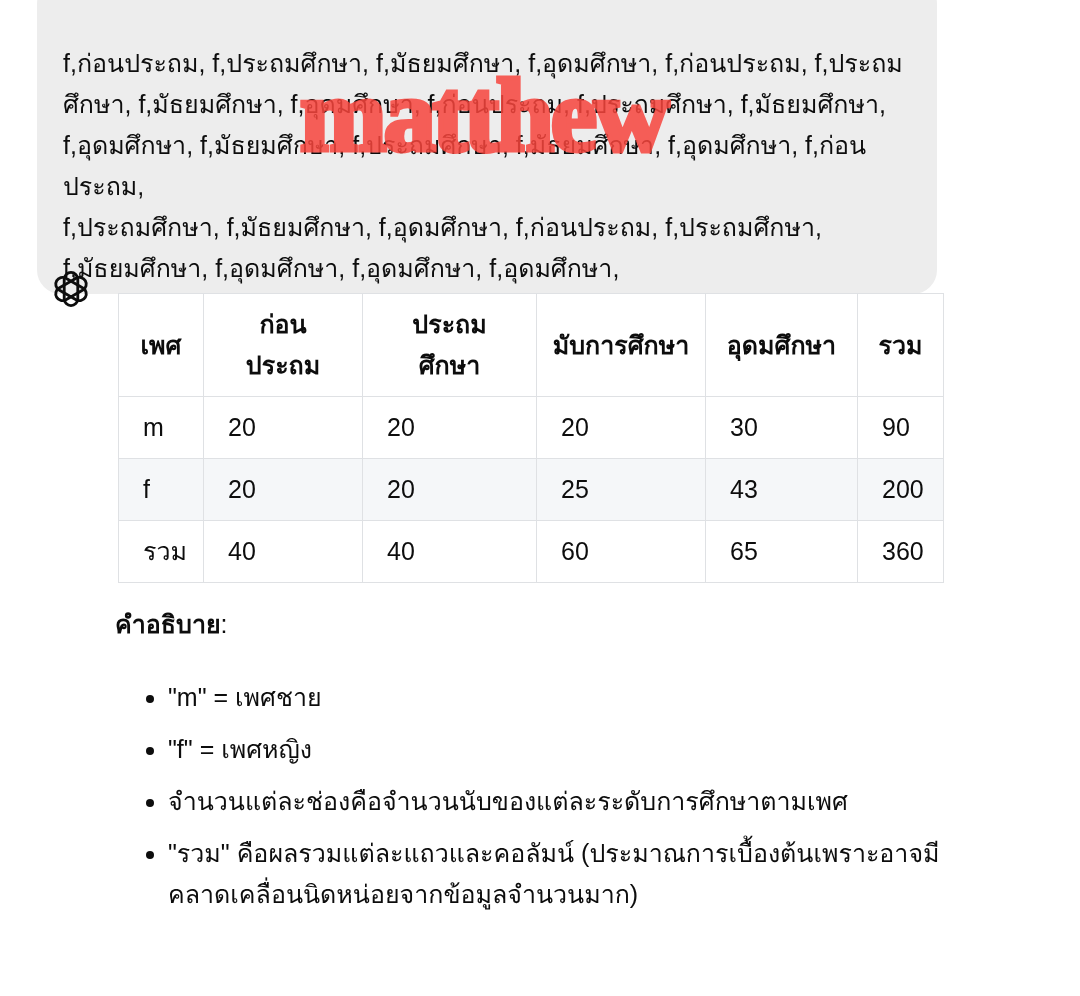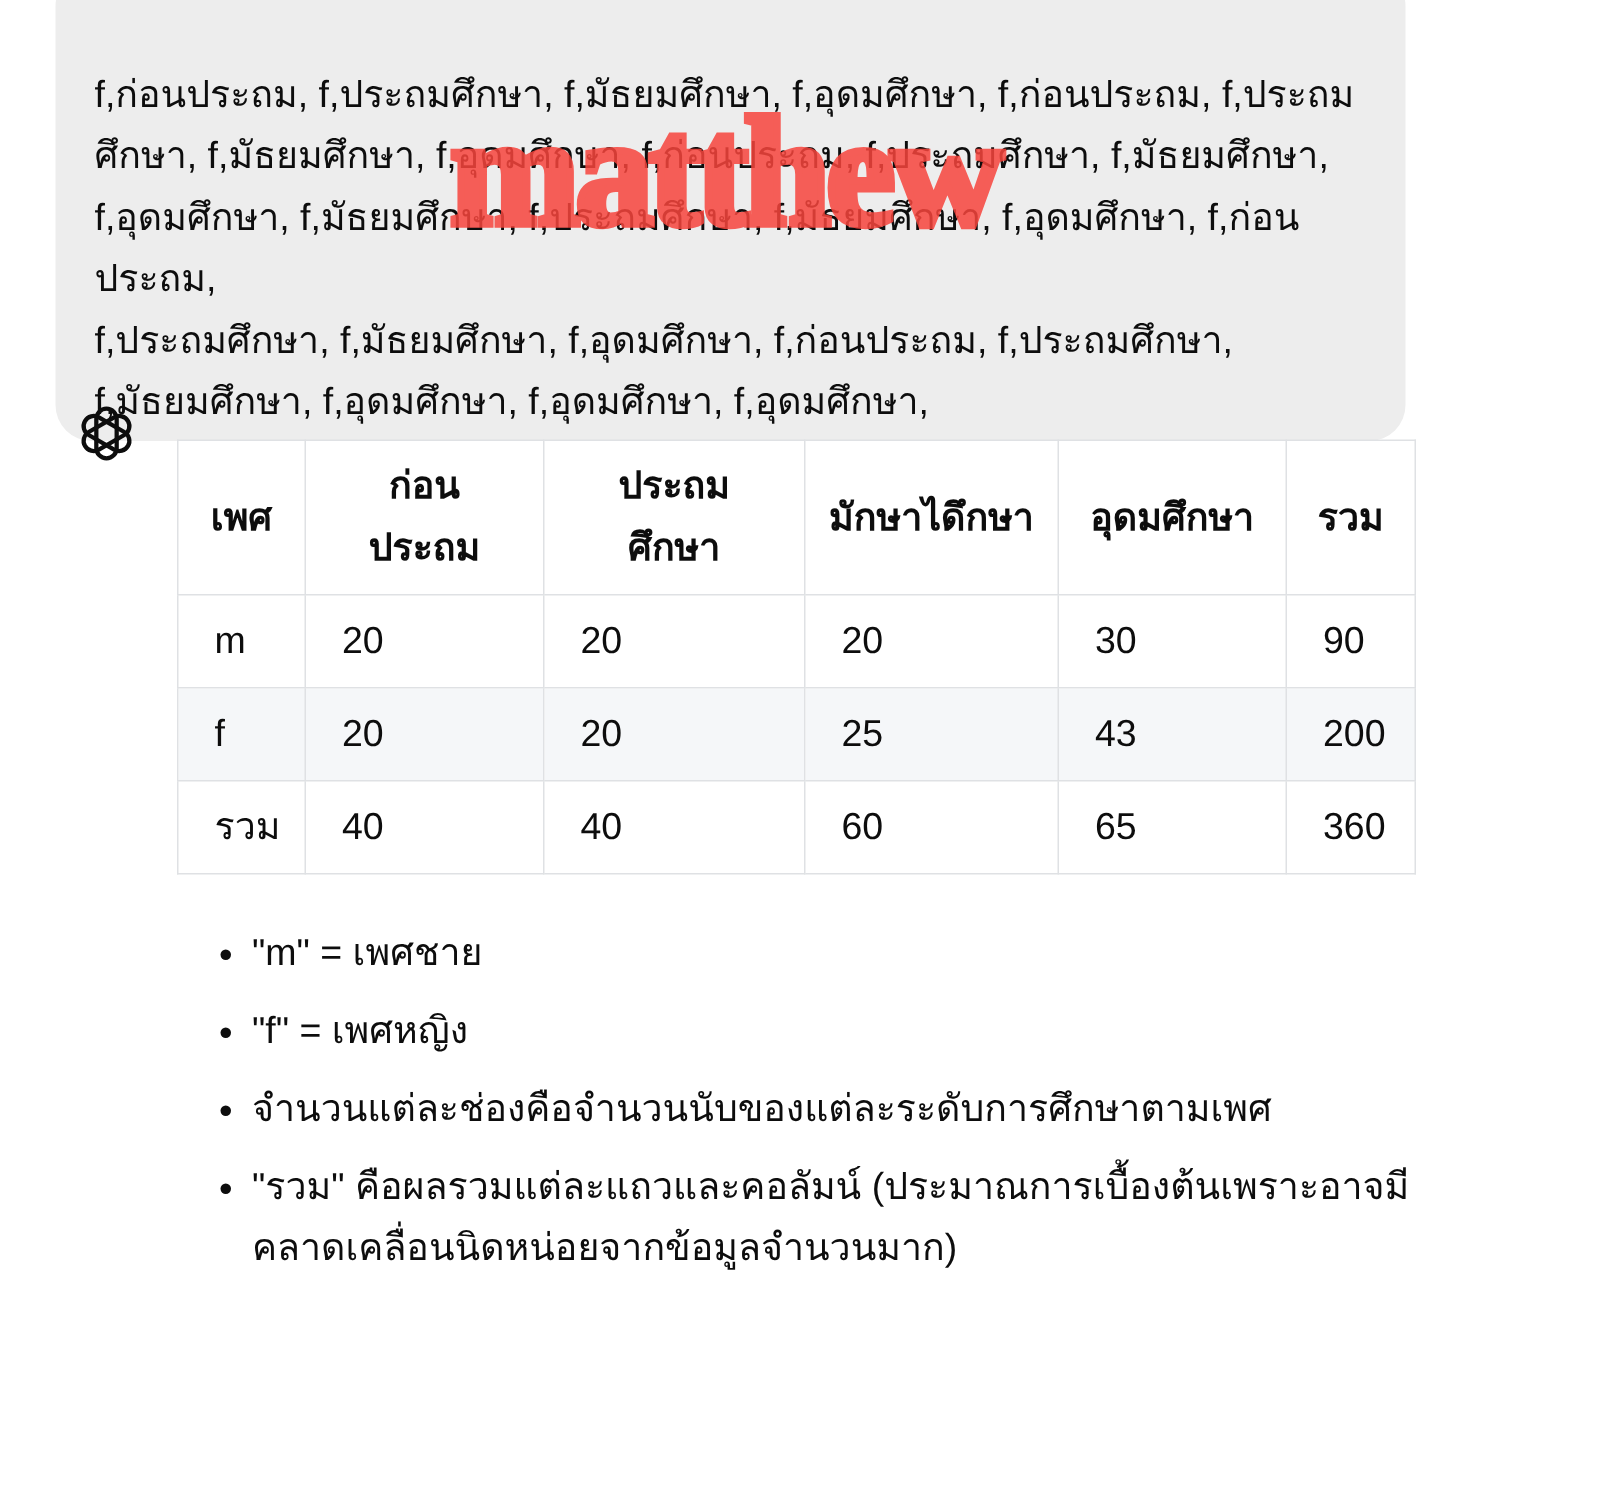--- a/index.html
+++ b/index.html
@@ -134,21 +134,21 @@
         <col style="width:152px">
         <col style="width:86px">
     </colgroup>
     <thead>
       <tr>
         <th>เพศ</th>
         <th>ก่อน
 ประถม</th>
         <th>ประถม
 ศึกษา</th>
-        <th>มักษาไดึกษา</th>
+        <th>มับการศึกษา</th>
         <th>อุดมศึกษา</th>
         <th>รวม</th>
       </tr>
     </thead>
     <tbody>
       <tr>
         <td>m</td>
         <td>20</td>
         <td>20</td>
         <td>20</td>
@@ -167,20 +167,21 @@
         <td>รวม</td>
         <td>40</td>
         <td>40</td>
         <td>60</td>
         <td>65</td>
         <td>360</td>
       </tr>
     </tbody>
   </table>
 
+  <p class="expl-head"><b>คำอธิบาย</b><span>:</span></p>
 
   <ul class="expl-list">
     <li>"m" = เพศชาย</li>
     <li>"f" = เพศหญิง</li>
     <li>จำนวนแต่ละช่องคือจำนวนนับของแต่ละระดับการศึกษาตามเพศ</li>
     <li>"รวม" คือผลรวมแต่ละแถวและคอลัมน์ (ประมาณการเบื้องต้นเพราะอาจมี
 คลาดเคลื่อนนิดหน่อยจากข้อมูลจำนวนมาก)</li>
   </ul>
 
 </div>

